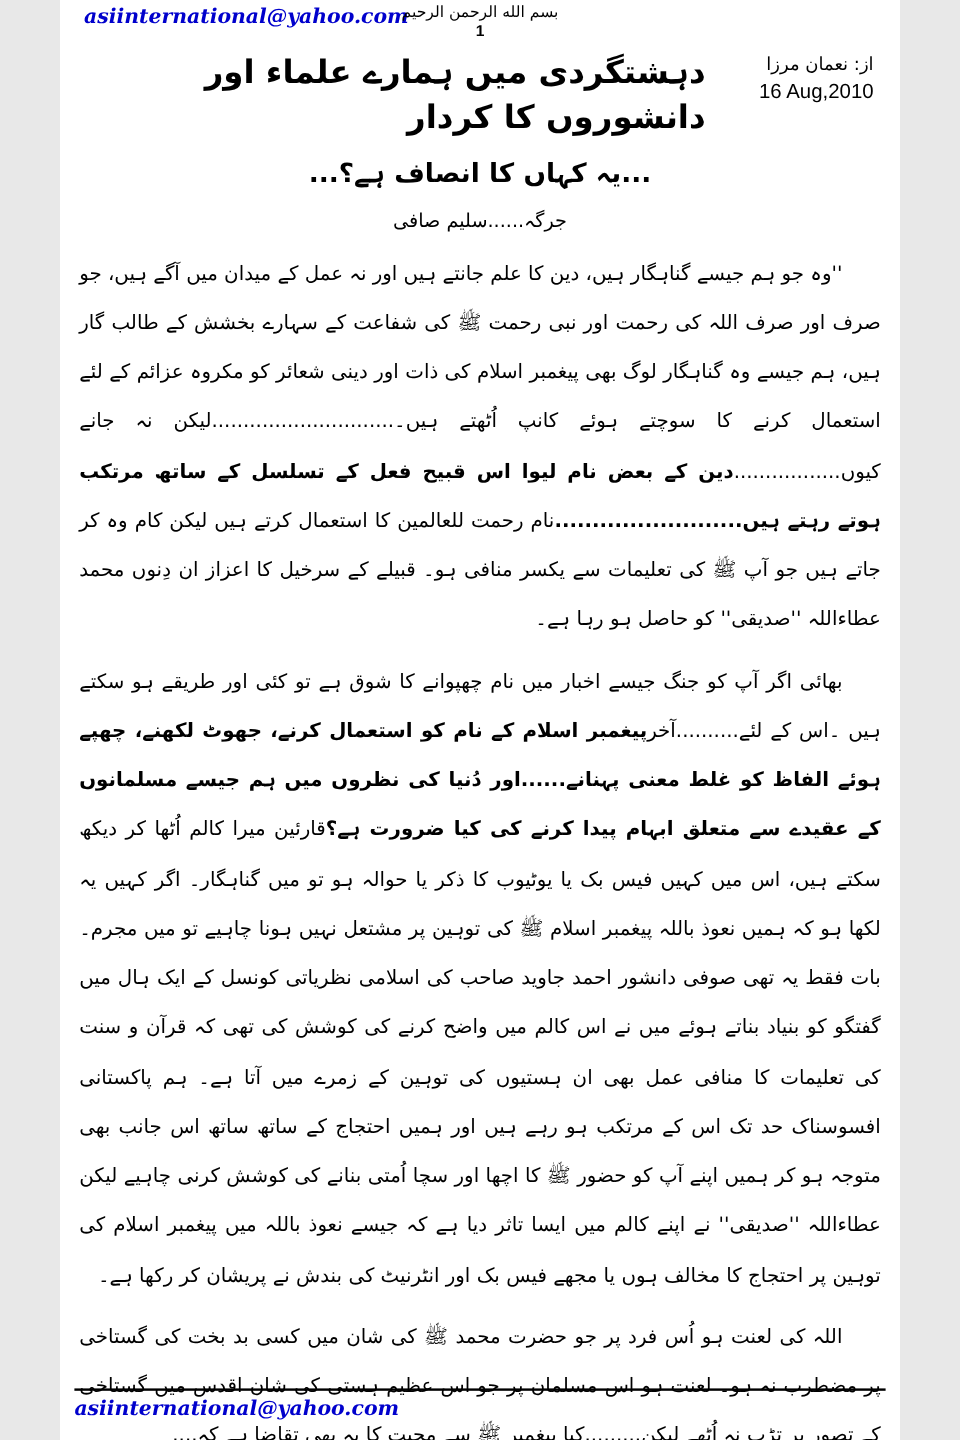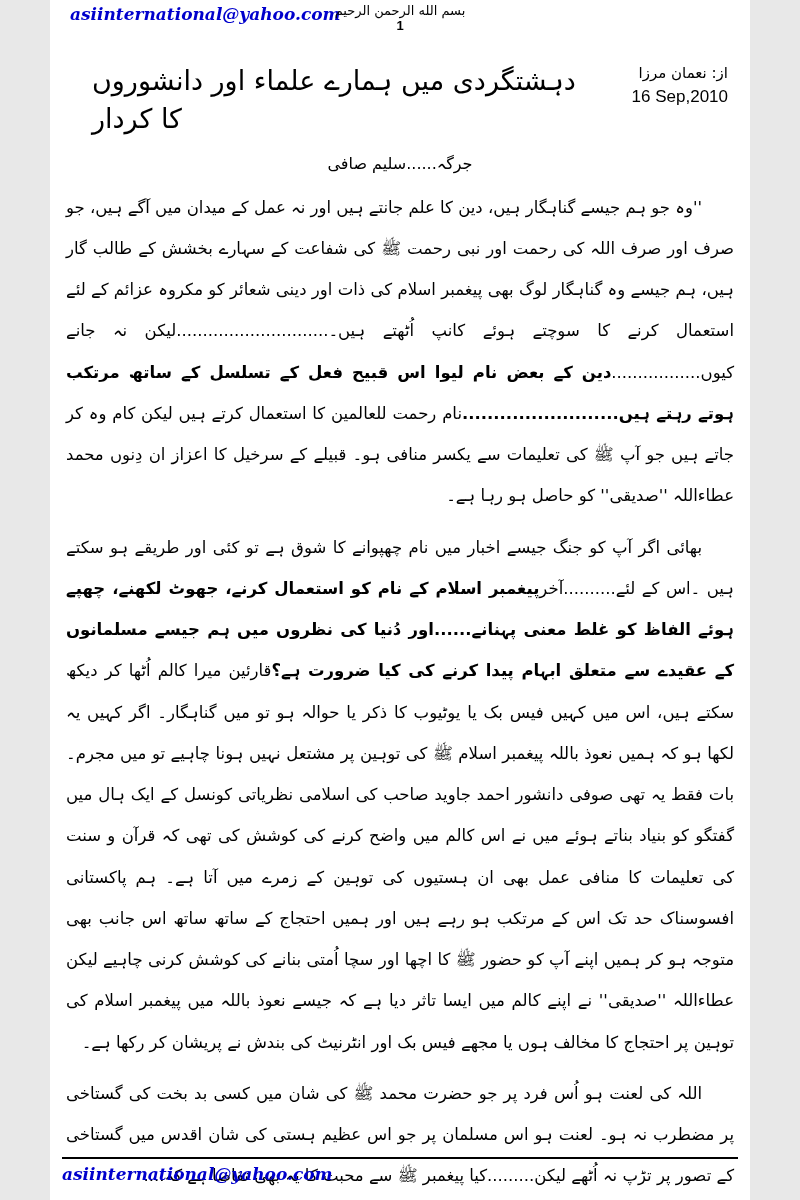--- a/index.html
+++ b/index.html
@@ -36,25 +36,25 @@
     font-size: 13px; font-weight: bold; line-height: 1; margin-top: 0px;
   }
   .title-row { position: relative; padding: 0 12px; min-height: 70px; }
   .author-block { position: absolute; right: 22px; top: 0; text-align: right; }
   .author { direction: rtl; font-size: 15px; line-height: 1.5; }
   .date {
     font-family: "Liberation Sans", sans-serif;
     font-size: 17px; line-height: 1.4; text-align: left;
   }
   .title {
-    margin: 20px 150px 0 30px;
+    margin: 0 150px 0 30px;
     direction: rtl;
-    text-align: left;
+    text-align: right;
     font-size: 27px;
-    font-weight: normal;
+    font-weight: bold;
     line-height: 1.4;
   }
   .subtitle {
     margin: 14px 0 0;
     direction: rtl;
     text-align: center;
     font-size: 22px;
     font-weight: bold;
   }
   .byline {
@@ -95,25 +95,26 @@
     <span class="link email-top">asiinternational@yahoo.com</span>
     <div class="bismillah-wrap">
       <div class="bismillah">بسم الله الرحمن الرحيم</div>
       <div class="page-number">1</div>
     </div>
   </div>
 
   <div class="title-row">
     <div class="author-block">
       <div class="author">از:  نعمان مرزا</div>
-      <div class="date">16 Sep,2010</div>
+      <div class="date">16 Aug,2010</div>
     </div>
     <h1 class="title">دہشتگردی میں ہمارے علماء اور دانشوروں کا کردار</h1>
   </div>
 
+  <h2 class="subtitle">...یہ کہاں کا انصاف ہے؟...</h2>
 
   <div class="byline">جرگہ......سلیم صافی</div>
 
   <div class="body-text">
 
     <p><span>''وہ جو ہم جیسے گناہگار ہیں، دین کا علم جانتے ہیں اور نہ عمل کے میدان میں آگے ہیں، جو صرف اور صرف اللہ کی رحمت اور نبی رحمت ﷺ کی شفاعت کے سہارے بخشش کے طالب گار ہیں، ہم جیسے وہ گناہگار لوگ بھی پیغمبر اسلام کی ذات اور دینی شعائر کو مکروہ عزائم کے لئے استعمال کرنے کا سوچتے ہوئے کانپ اُٹھتے ہیں۔.............................لیکن نہ جانے کیوں.................</span><span class="bold">دین کے بعض نام لیوا اس قبیح فعل کے تسلسل کے ساتھ مرتکب ہوتے رہتے ہیں.........................</span><span>نام رحمت للعالمین کا استعمال کرتے ہیں لیکن کام وہ کر جاتے ہیں جو آپ ﷺ کی تعلیمات سے یکسر منافی ہو۔ قبیلے کے سرخیل کا اعزاز ان دِنوں محمد عطاءاللہ ''صدیقی'' کو حاصل ہو رہا ہے۔</span></p>
 
     <p><span>بھائی اگر آپ کو جنگ جیسے اخبار میں نام چھپوانے کا شوق ہے تو کئی اور طریقے ہو سکتے ہیں ۔اس کے لئے..........آخر</span><span class="bold">پیغمبر اسلام کے نام کو استعمال کرنے،  جھوٹ لکھنے،   چھپے ہوئے الفاظ کو غلط معنی پہنانے......اور دُنیا کی نظروں میں ہم جیسے مسلمانوں کے عقیدے سے متعلق ابہام پیدا کرنے کی کیا ضرورت ہے؟</span><span>قارئین میرا کالم اُٹھا کر دیکھ سکتے ہیں، اس میں کہیں فیس بک یا یوٹیوب کا ذکر یا حوالہ ہو تو میں گناہگار۔ اگر کہیں یہ لکھا ہو کہ ہمیں نعوذ باللہ پیغمبر اسلام ﷺ کی توہین پر مشتعل نہیں ہونا چاہیے تو میں مجرم۔  بات فقط یہ تھی صوفی دانشور احمد جاوید صاحب کی اسلامی نظریاتی کونسل کے ایک ہال میں گفتگو کو بنیاد بناتے ہوئے میں نے اس کالم میں واضح کرنے کی کوشش کی تھی کہ قرآن و سنت کی تعلیمات کا منافی عمل بھی ان ہستیوں کی توہین کے زمرے میں آتا ہے۔ ہم پاکستانی افسوسناک حد تک اس کے مرتکب ہو رہے ہیں اور ہمیں احتجاج کے ساتھ ساتھ اس جانب بھی متوجہ ہو کر ہمیں اپنے آپ کو حضور ﷺ کا اچھا اور سچا اُمتی بنانے کی کوشش کرنی چاہیے لیکن عطاءاللہ ''صدیقی'' نے اپنے کالم میں ایسا تاثر دیا ہے کہ جیسے نعوذ باللہ میں پیغمبر اسلام کی توہین پر احتجاج کا مخالف ہوں یا مجھے فیس بک اور انٹرنیٹ کی بندش نے پریشان کر رکھا ہے۔</span></p>
 
     <p>اللہ کی لعنت ہو اُس فرد پر جو حضرت محمد ﷺ کی شان میں کسی بد بخت کی گستاخی پر مضطرب نہ ہو۔ لعنت ہو اس مسلمان پر جو اس عظیم ہستی کی شان اقدس میں گستاخی کے تصور پر تڑپ نہ اُٹھے لیکن.........کیا پیغمبر ﷺ سے محبت کا یہ بھی تقاضا ہے کہ....</p>

